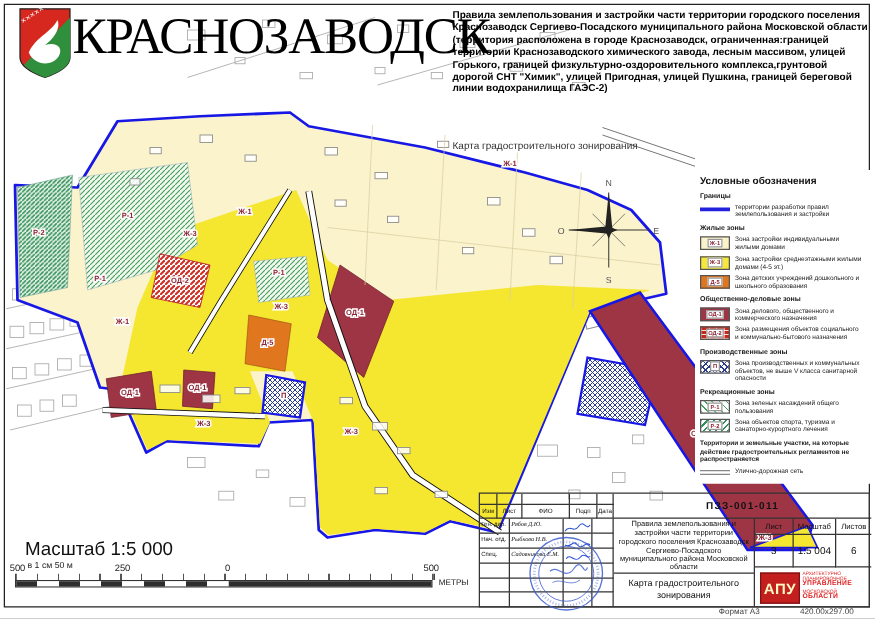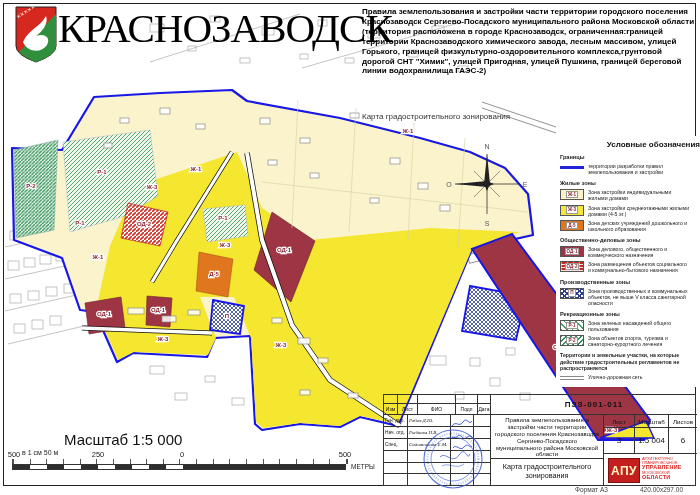--- a/index.html
+++ b/index.html
@@ -15,40 +15,40 @@
   .desc{left:362px;top:7px;width:334px;z-index:3;font-size:8px;line-height:1.24;font-weight:bold;color:#000;}
   .desc-sub{left:362px;top:112px;width:334px;z-index:3;font-size:8px;color:#333;}
 
   
   svg.map{left:0;top:0;width:700px;height:495px;z-index:1;}
   .zlabel{font-size:6px;font-weight:bold;fill:#8B2433;paint-order:stroke;stroke:#fff;stroke-width:2.4px;text-anchor:middle;}
   .compass-letter{font-size:7px;fill:#555;text-anchor:middle;}
 
   
   .legend{left:556px;top:136px;width:140px;z-index:2;background:#fff;padding:2px 2px 4px 4px;}
-  .lg-title{font-size:8px;font-weight:bold;text-align:right;margin:2px 0 4px;}
+  .lg-title{font-size:8px;font-weight:bold;text-align:left;margin:2px 0 4px;}
   .lg-h{font-size:5.6px;font-weight:bold;color:#222;margin:5px 0 2px;}
   .lg-row{display:flex;align-items:flex-start;margin:3px 0;}
   .lg-txt{font-size:5.2px;line-height:1.18;color:#222;margin-left:4px;width:102px;}
   .sw{width:24px;height:11px;border:0.8px solid #555;flex:0 0 auto;display:flex;align-items:center;justify-content:center;box-sizing:border-box;}
   .sw i{font-style:normal;font-size:4.6px;font-weight:bold;color:#8B2433;background:#fff;padding:0 1px;border:0.5px solid #999;line-height:1.1;}
   .sw-zh1{background:#FBF3C8;}
   .sw-zh3{background:#F6E73A;}
   .sw-d5{background:#E0761E;}
   .sw-od1{background:#9E3545;}
   .sw-od2{background:#C4281F;background-image:repeating-linear-gradient(0deg,rgba(255,255,255,.85) 0 .8px,transparent .8px 3px),repeating-linear-gradient(90deg,rgba(255,255,255,.5) 0 .8px,transparent .8px 6px);}
   .sw-p{background:#fff;background-image:repeating-linear-gradient(45deg,#2A3C8E 0 1px,transparent 1px 3.5px),repeating-linear-gradient(-45deg,#2A3C8E 0 1px,transparent 1px 3.5px);}
   .sw-r1{background:#fff;background-image:repeating-linear-gradient(45deg,#3F9E5A 0 1px,transparent 1px 4px);}
   .sw-r2{background:#fff;background-image:repeating-linear-gradient(-45deg,#2F8F57 0 1.2px,transparent 1.2px 3.5px);}
   .sw-line{width:24px;height:3px;background:#2222DD;border:none;margin-top:3px;}
   .sw-road{width:24px;height:4px;border:none;border-top:1px solid #888;border-bottom:1px solid #888;margin-top:2px;}
   .lg-note{font-size:5.2px;font-weight:bold;line-height:1.2;margin:5px 0 3px;color:#222;}
 
   
-  .sc-title{left:20px;top:431px;z-index:3;font-size:15px;color:#111;margin-left:44px;}
+  .sc-title{left:20px;top:431px;z-index:3;font-size:15px;color:#111;}
   .sc-sub{left:22px;top:449px;z-index:3;font-size:7px;color:#222;}
   .sc-num{z-index:3;font-size:7.5px;color:#222;transform:translateX(-50%);}
   .sc-ticks{left:12px;top:459px;width:334px;height:5px;z-index:3;border-left:1px solid #444;border-right:1px solid #444;
             background:repeating-linear-gradient(90deg,#555 0 1px,transparent 1px 16.65px);}
   .sc-bar{left:12px;top:464px;width:334px;height:6px;z-index:3;border:1px solid #333;box-sizing:border-box;}
   .sc-bar-l{left:0;top:0;width:170px;height:4px;background:repeating-linear-gradient(90deg,#2e2e2e 0 17px,#fff 17px 34px);}
   .sc-bar-r{left:170px;top:0;width:162px;height:4px;background:#2e2e2e;}
   .sc-units{left:351px;top:463px;z-index:3;font-size:6.5px;color:#222;}
 
   

